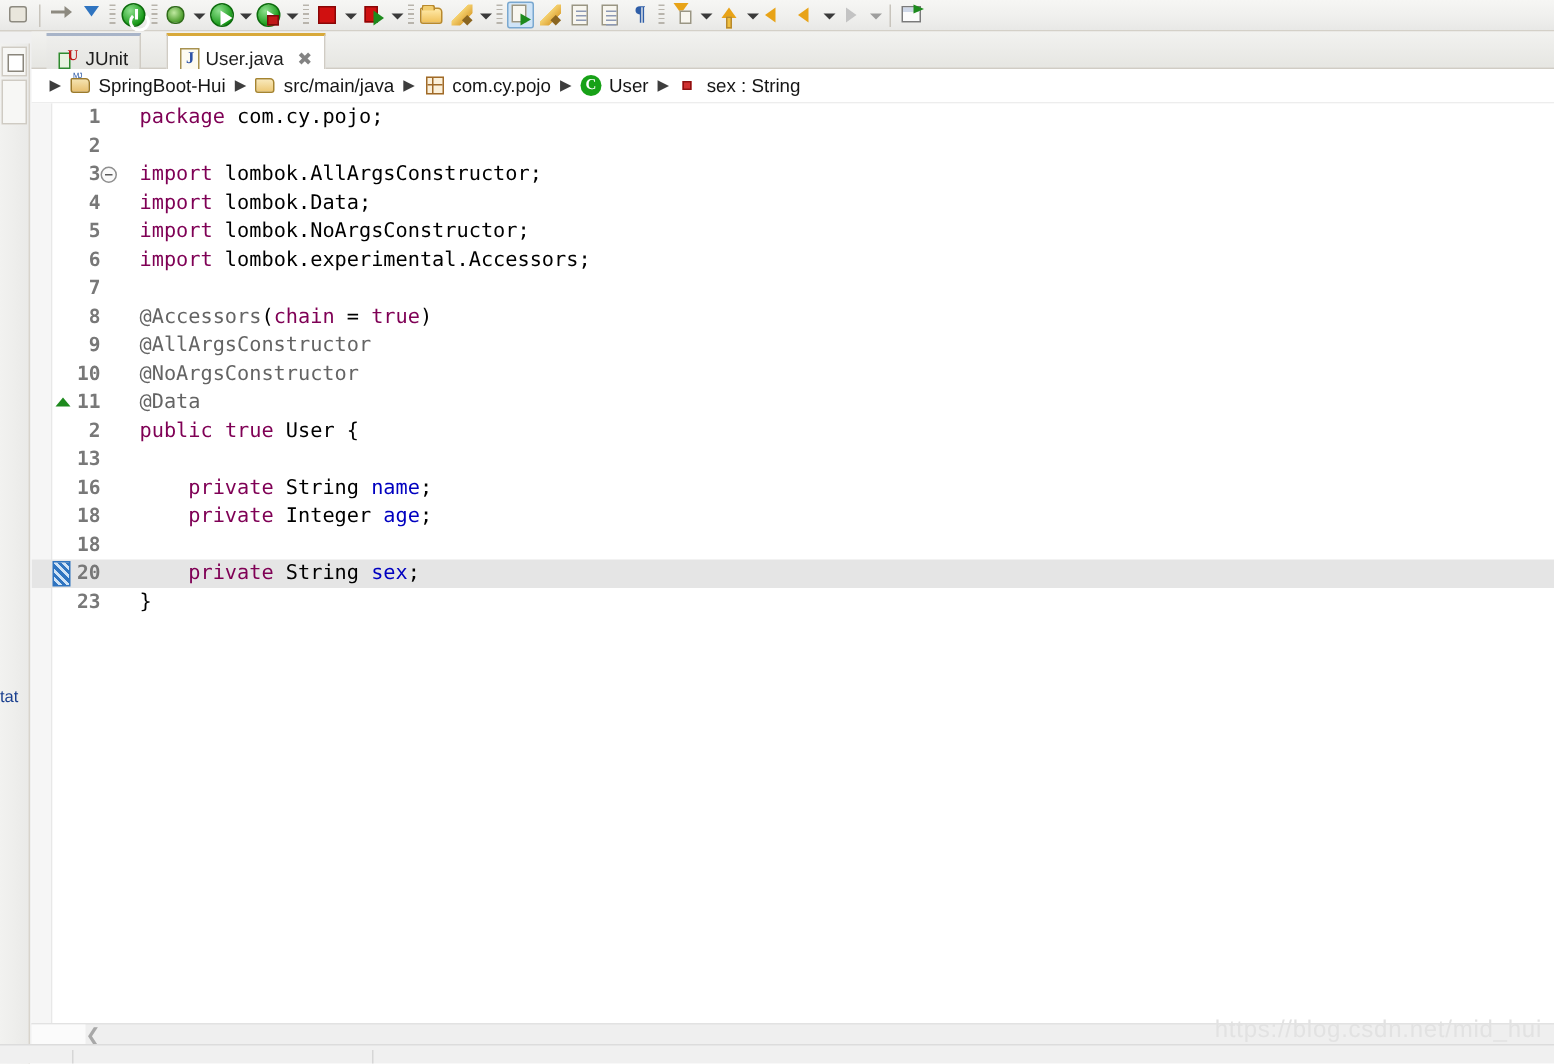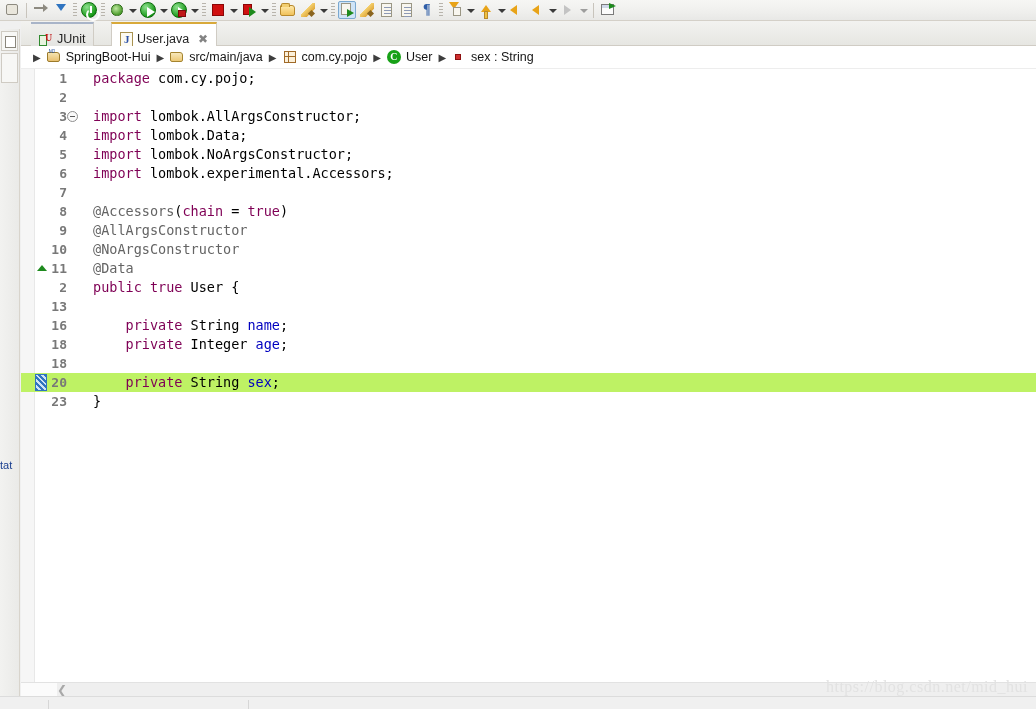--- a/index.html
+++ b/index.html
@@ -287,21 +287,21 @@
   .code-area {
     position:absolute; left:0; top:0; right:0; bottom:0;
     overflow:hidden;
   }
   .code-line {
     position:relative; height:19px; line-height:19px;
     font-family:"DejaVu Sans Mono", monospace;
     font-size:13.5px; font-weight:bold;
     white-space:pre;
   }
-  .code-line.hl { background:#bef264; }
+  .code-line.hl { background:#e5e5e5; }
   .ln-num {
     position:absolute; left:14px; width:32px; text-align:right;
     color:#787878; font-family:"DejaVu Sans Mono", monospace;
     font-size:13px; font-weight:bold;
   }
   .ln-code {
     position:absolute; left:72px; right:0;
     font-family:"DejaVu Sans Mono", monospace;
     font-size:13.5px; font-weight:normal;
   }
@@ -353,21 +353,21 @@
   .sb-cell {
     position:absolute; top:3px; height:10px;
     border-left:1px solid #d6d6d6;
   }
   .sb-c1 { left:48px; width:200px; }
   .sb-c2 { left:248px; width:300px; }
 
   .watermark {
     position:absolute; right:8px; top:678px;
     font-size:16px; color:#e2e2e2;
-    font-family:Liberation Serif, serif;
+    font-family:Liberation Sans, sans-serif;
     letter-spacing: 0.5px;
     pointer-events:none;
   }
 </style>
 </head>
 <body>
 
 <div id="app">
 
   <div class="toolbar">

